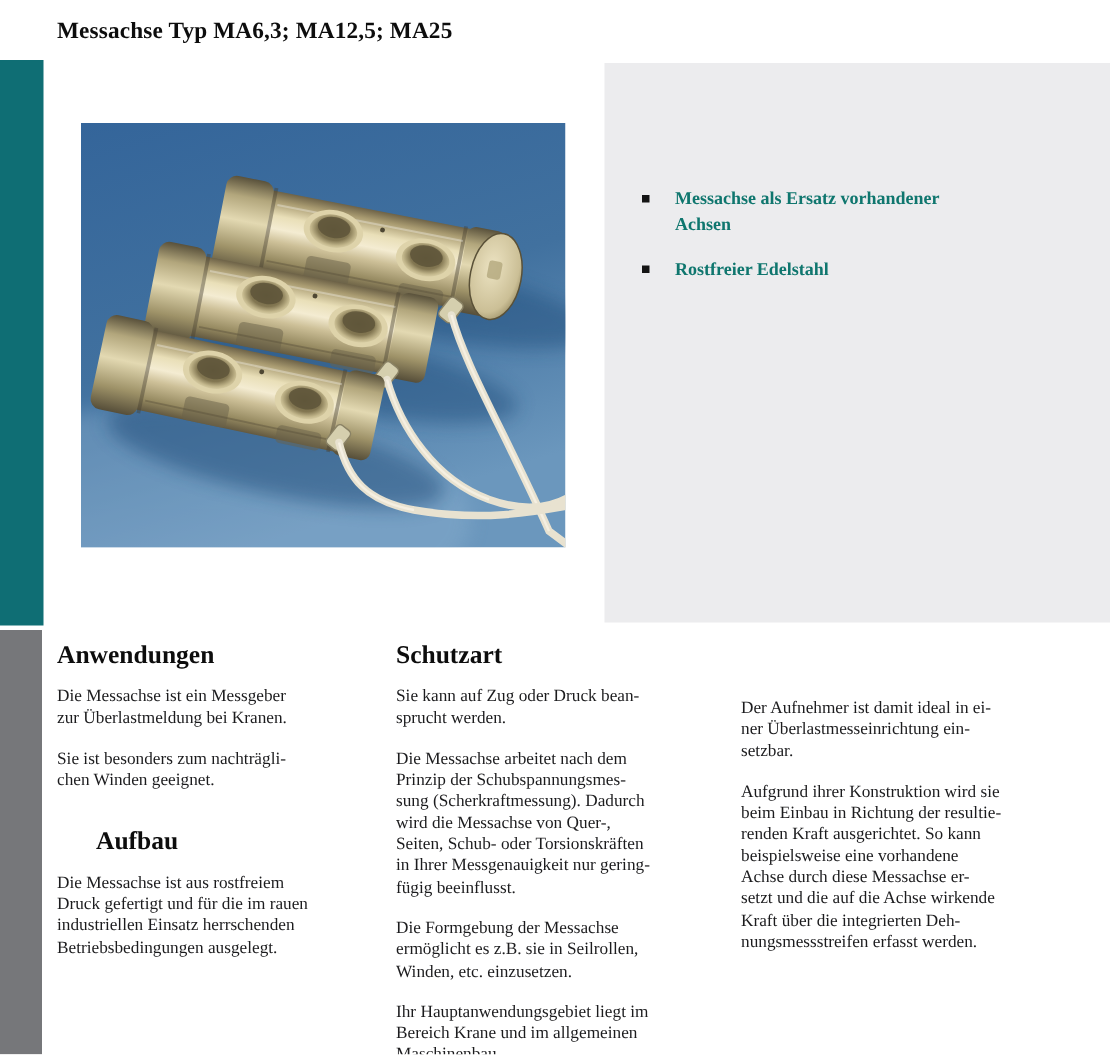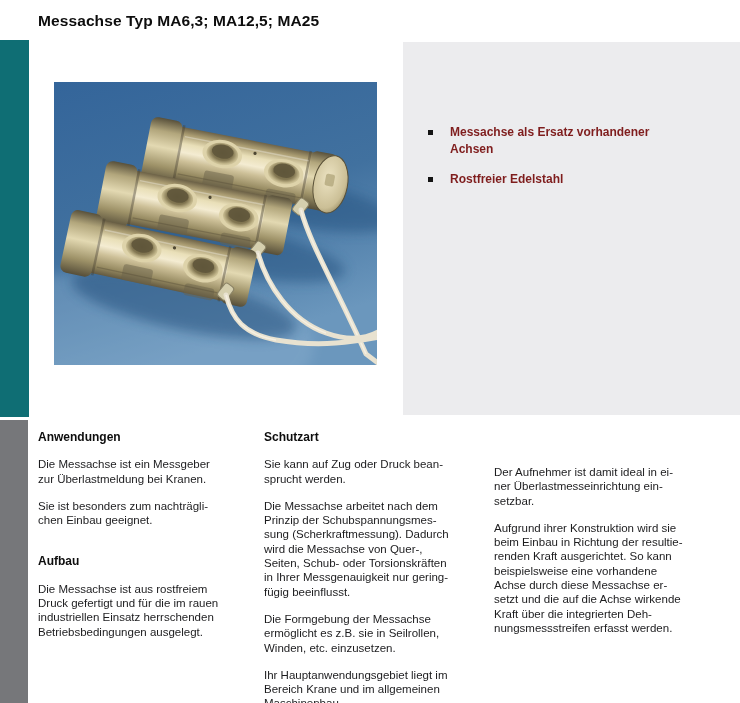--- a/index.html
+++ b/index.html
@@ -1,20 +1,20 @@
 <!DOCTYPE html>
 <html lang="de"><head>
 <meta charset="utf-8">
 <style>
   html,body{margin:0;padding:0;background:#fff;}
   .page{
     position:relative;
     width:740px;height:703px;
     background:#ffffff;
-    font-family:Liberation Sans, sans-serif;
+    font-family:Liberation Serif, serif;
     color:#1c1c1e;
     overflow:hidden;
   }
   .page-title{
     position:absolute;left:38px;top:12px;
     font-size:15.5px;font-weight:bold;color:#0d0d0d;
     letter-spacing:0.1px;white-space:nowrap;
   }
   .accent-teal{
     position:absolute;left:0;top:40px;width:29px;height:377px;
@@ -30,40 +30,40 @@
   }
   .photo{
     position:absolute;left:54px;top:82px;width:323px;height:283px;
   }
   .features{
     position:absolute;left:428px;top:124px;width:292px;
   }
   .feature-item{
     display:flex;align-items:flex-start;
     margin:0 0 14px 0;
-    font-size:12px;font-weight:bold;line-height:16.5px;color:#7f1d1d;
+    font-size:12px;font-weight:bold;line-height:16.5px;color:#0f766e;
   }
   .bullet-sq{
     flex:0 0 auto;
     width:4.5px;height:4.5px;background:#141414;
     margin:6px 17.5px 0 0;
   }
   .pre{white-space:pre-line;}
   .col{
     position:absolute;top:430px;
     font-size:11.5px;line-height:14.3px;color:#1c1c1e;
   }
   .col-1{left:38px;width:213px;}
   .col-2{left:264px;width:215px;}
   .col-3{left:494px;top:452px;width:218px;}
   .col h3{
-    font-size:12px;font-weight:bold;color:#0d0d0d;
+    font-size:17px;font-weight:bold;color:#0d0d0d;
     margin:0 0 8px 0;line-height:14.3px;
   }
-  .col h3.gap{margin-top:27px;}
+  .col h3.gap{margin-top:27px;margin-left:26px;}
   .col p{margin:13px 0 3px 0;}
 </style>
 </head>
 <body>
 
 <div class="page">
 
   <div class="page-title">Messachse Typ MA6,3; MA12,5; MA25</div>
 
   <div class="accent-teal"></div>
@@ -206,21 +206,21 @@
       <span class="bullet-sq"></span>
       <span class="pre">Rostfreier Edelstahl</span>
     </div>
   </div>
 
   <div class="col col-1">
     <h3>Anwendungen</h3>
     <p class="pre">Die Messachse ist ein Messgeber
 zur Überlastmeldung bei Kranen.</p>
     <p class="pre">Sie ist besonders zum nachträgli-
-chen Einbau geeignet.</p>
+chen Winden geeignet.</p>
     <h3 class="gap">Aufbau</h3>
     <p class="pre">Die Messachse ist aus rostfreiem
 Druck gefertigt und für die im rauen
 industriellen Einsatz herrschenden
 Betriebsbedingungen ausgelegt.</p>
   </div>
 
   <div class="col col-2">
     <h3>Schutzart</h3>
     <p class="pre">Sie kann auf Zug oder Druck bean-

